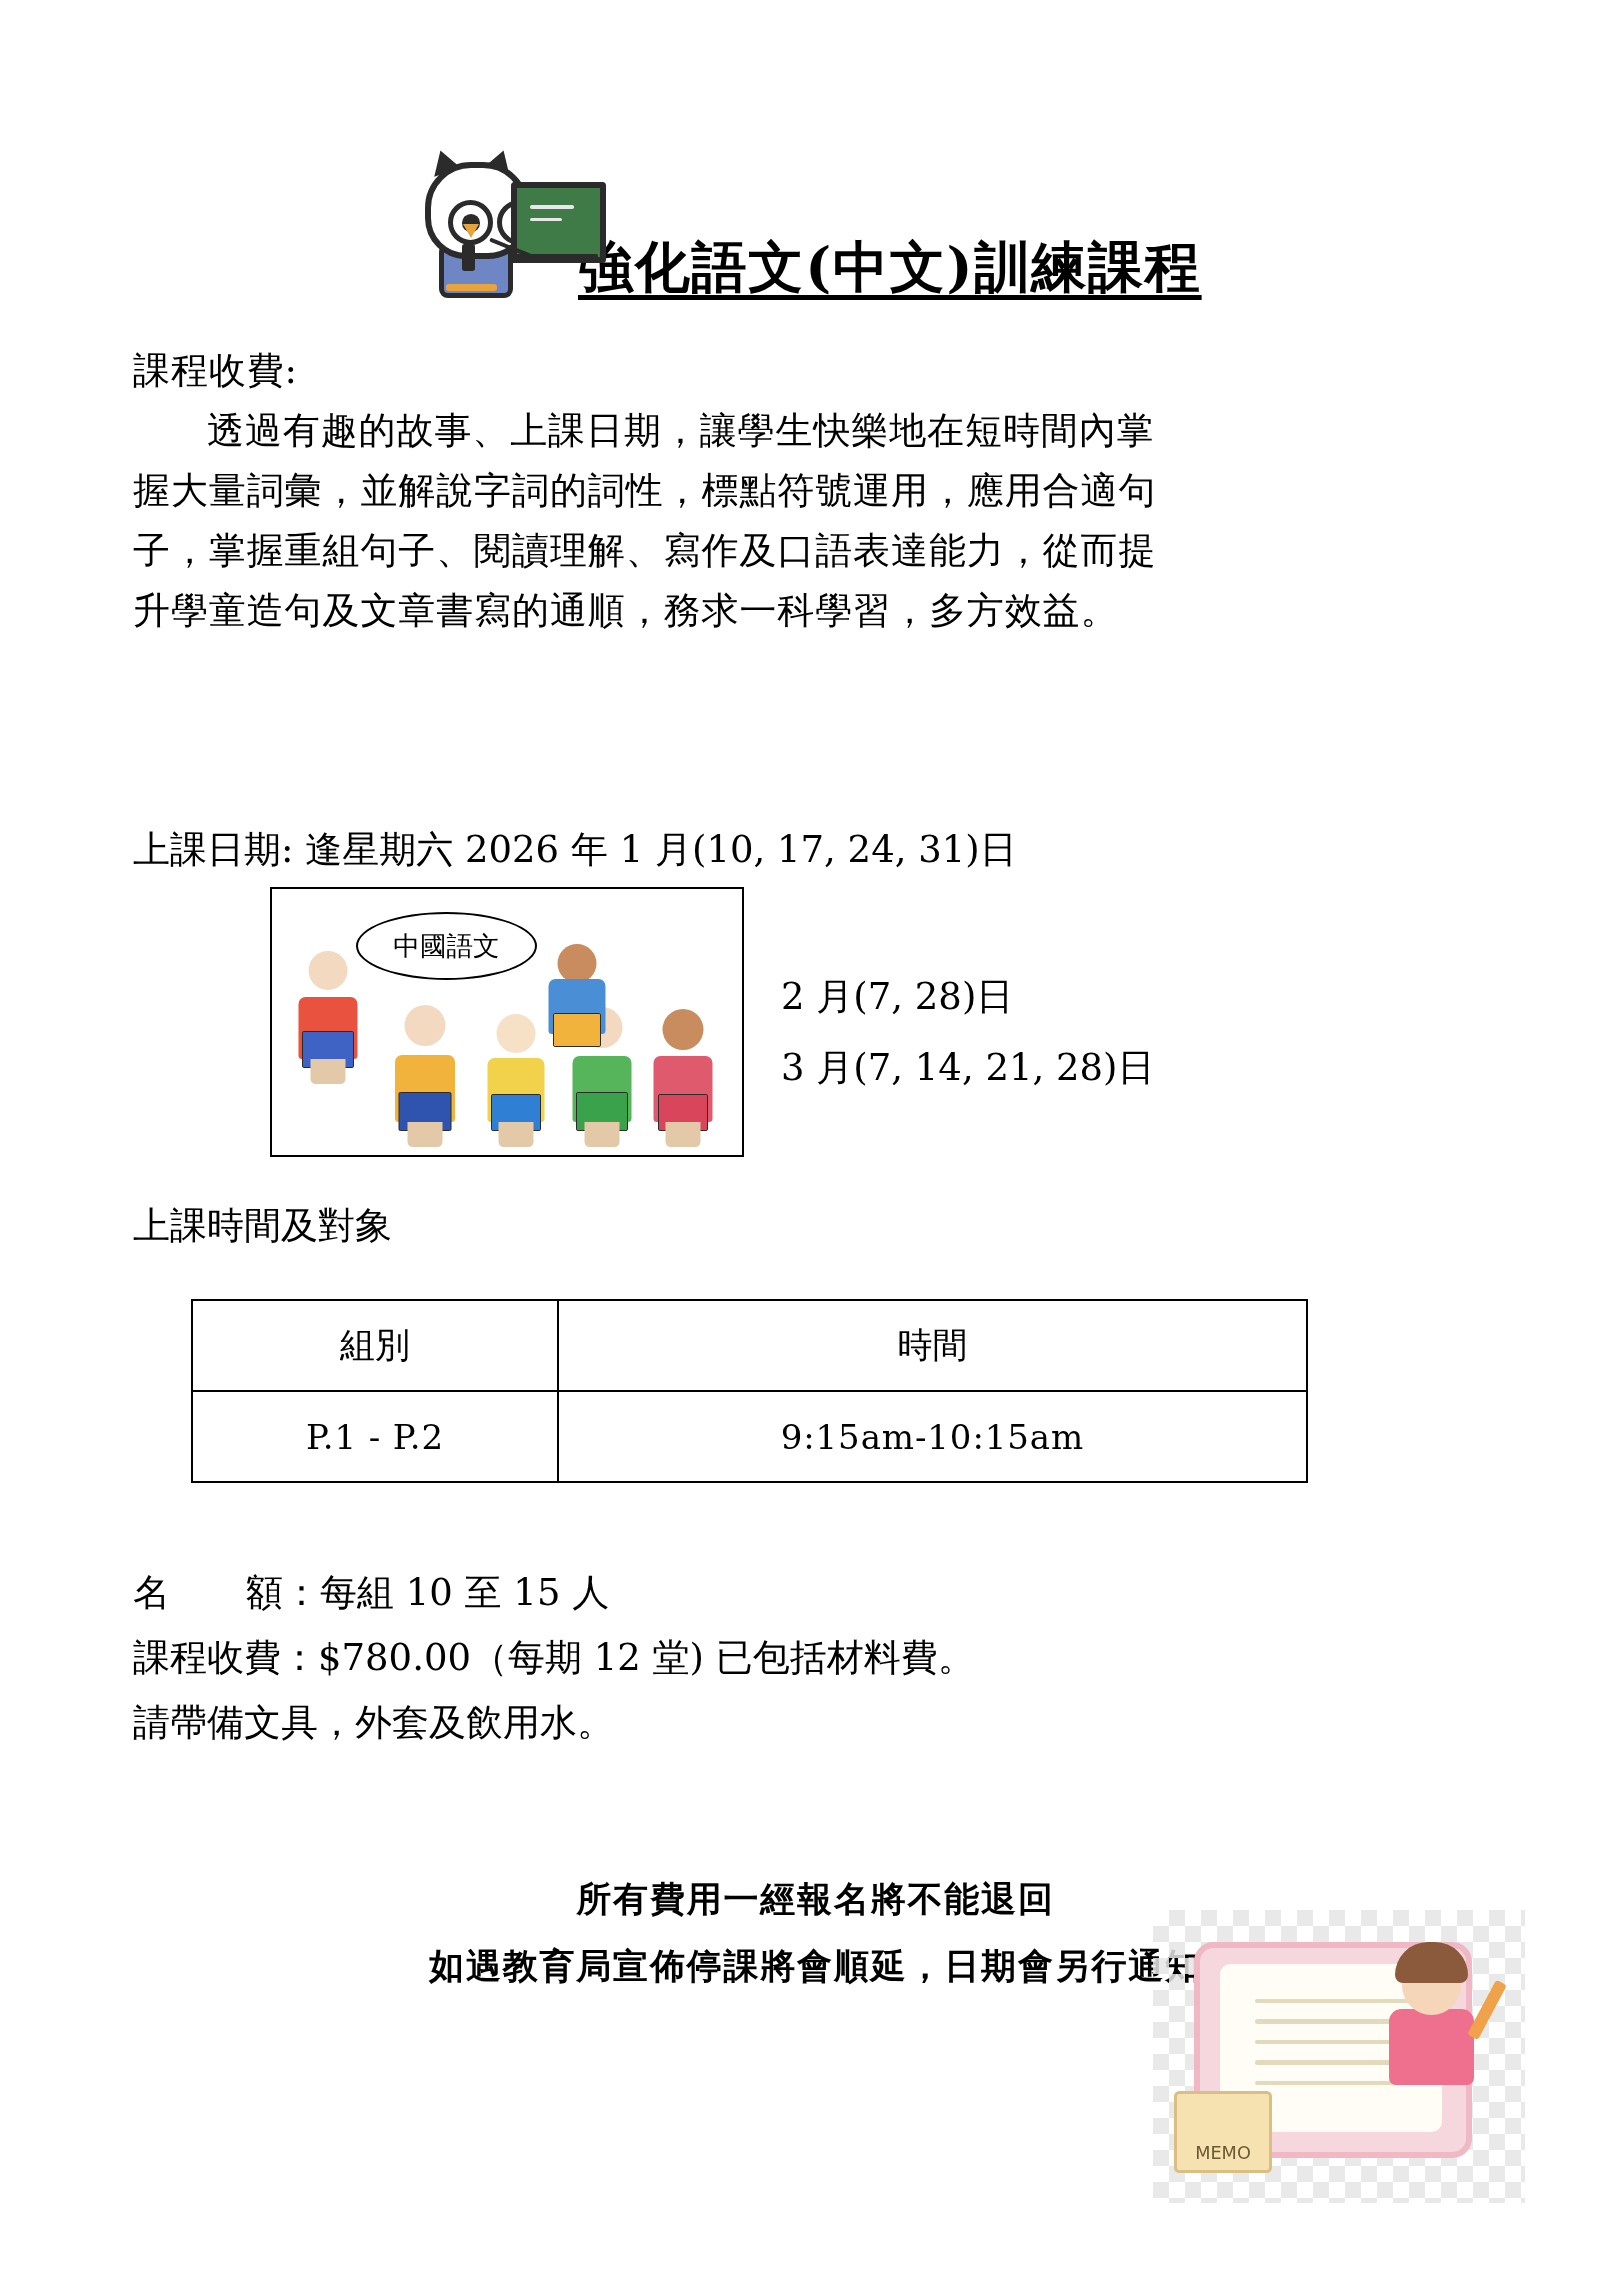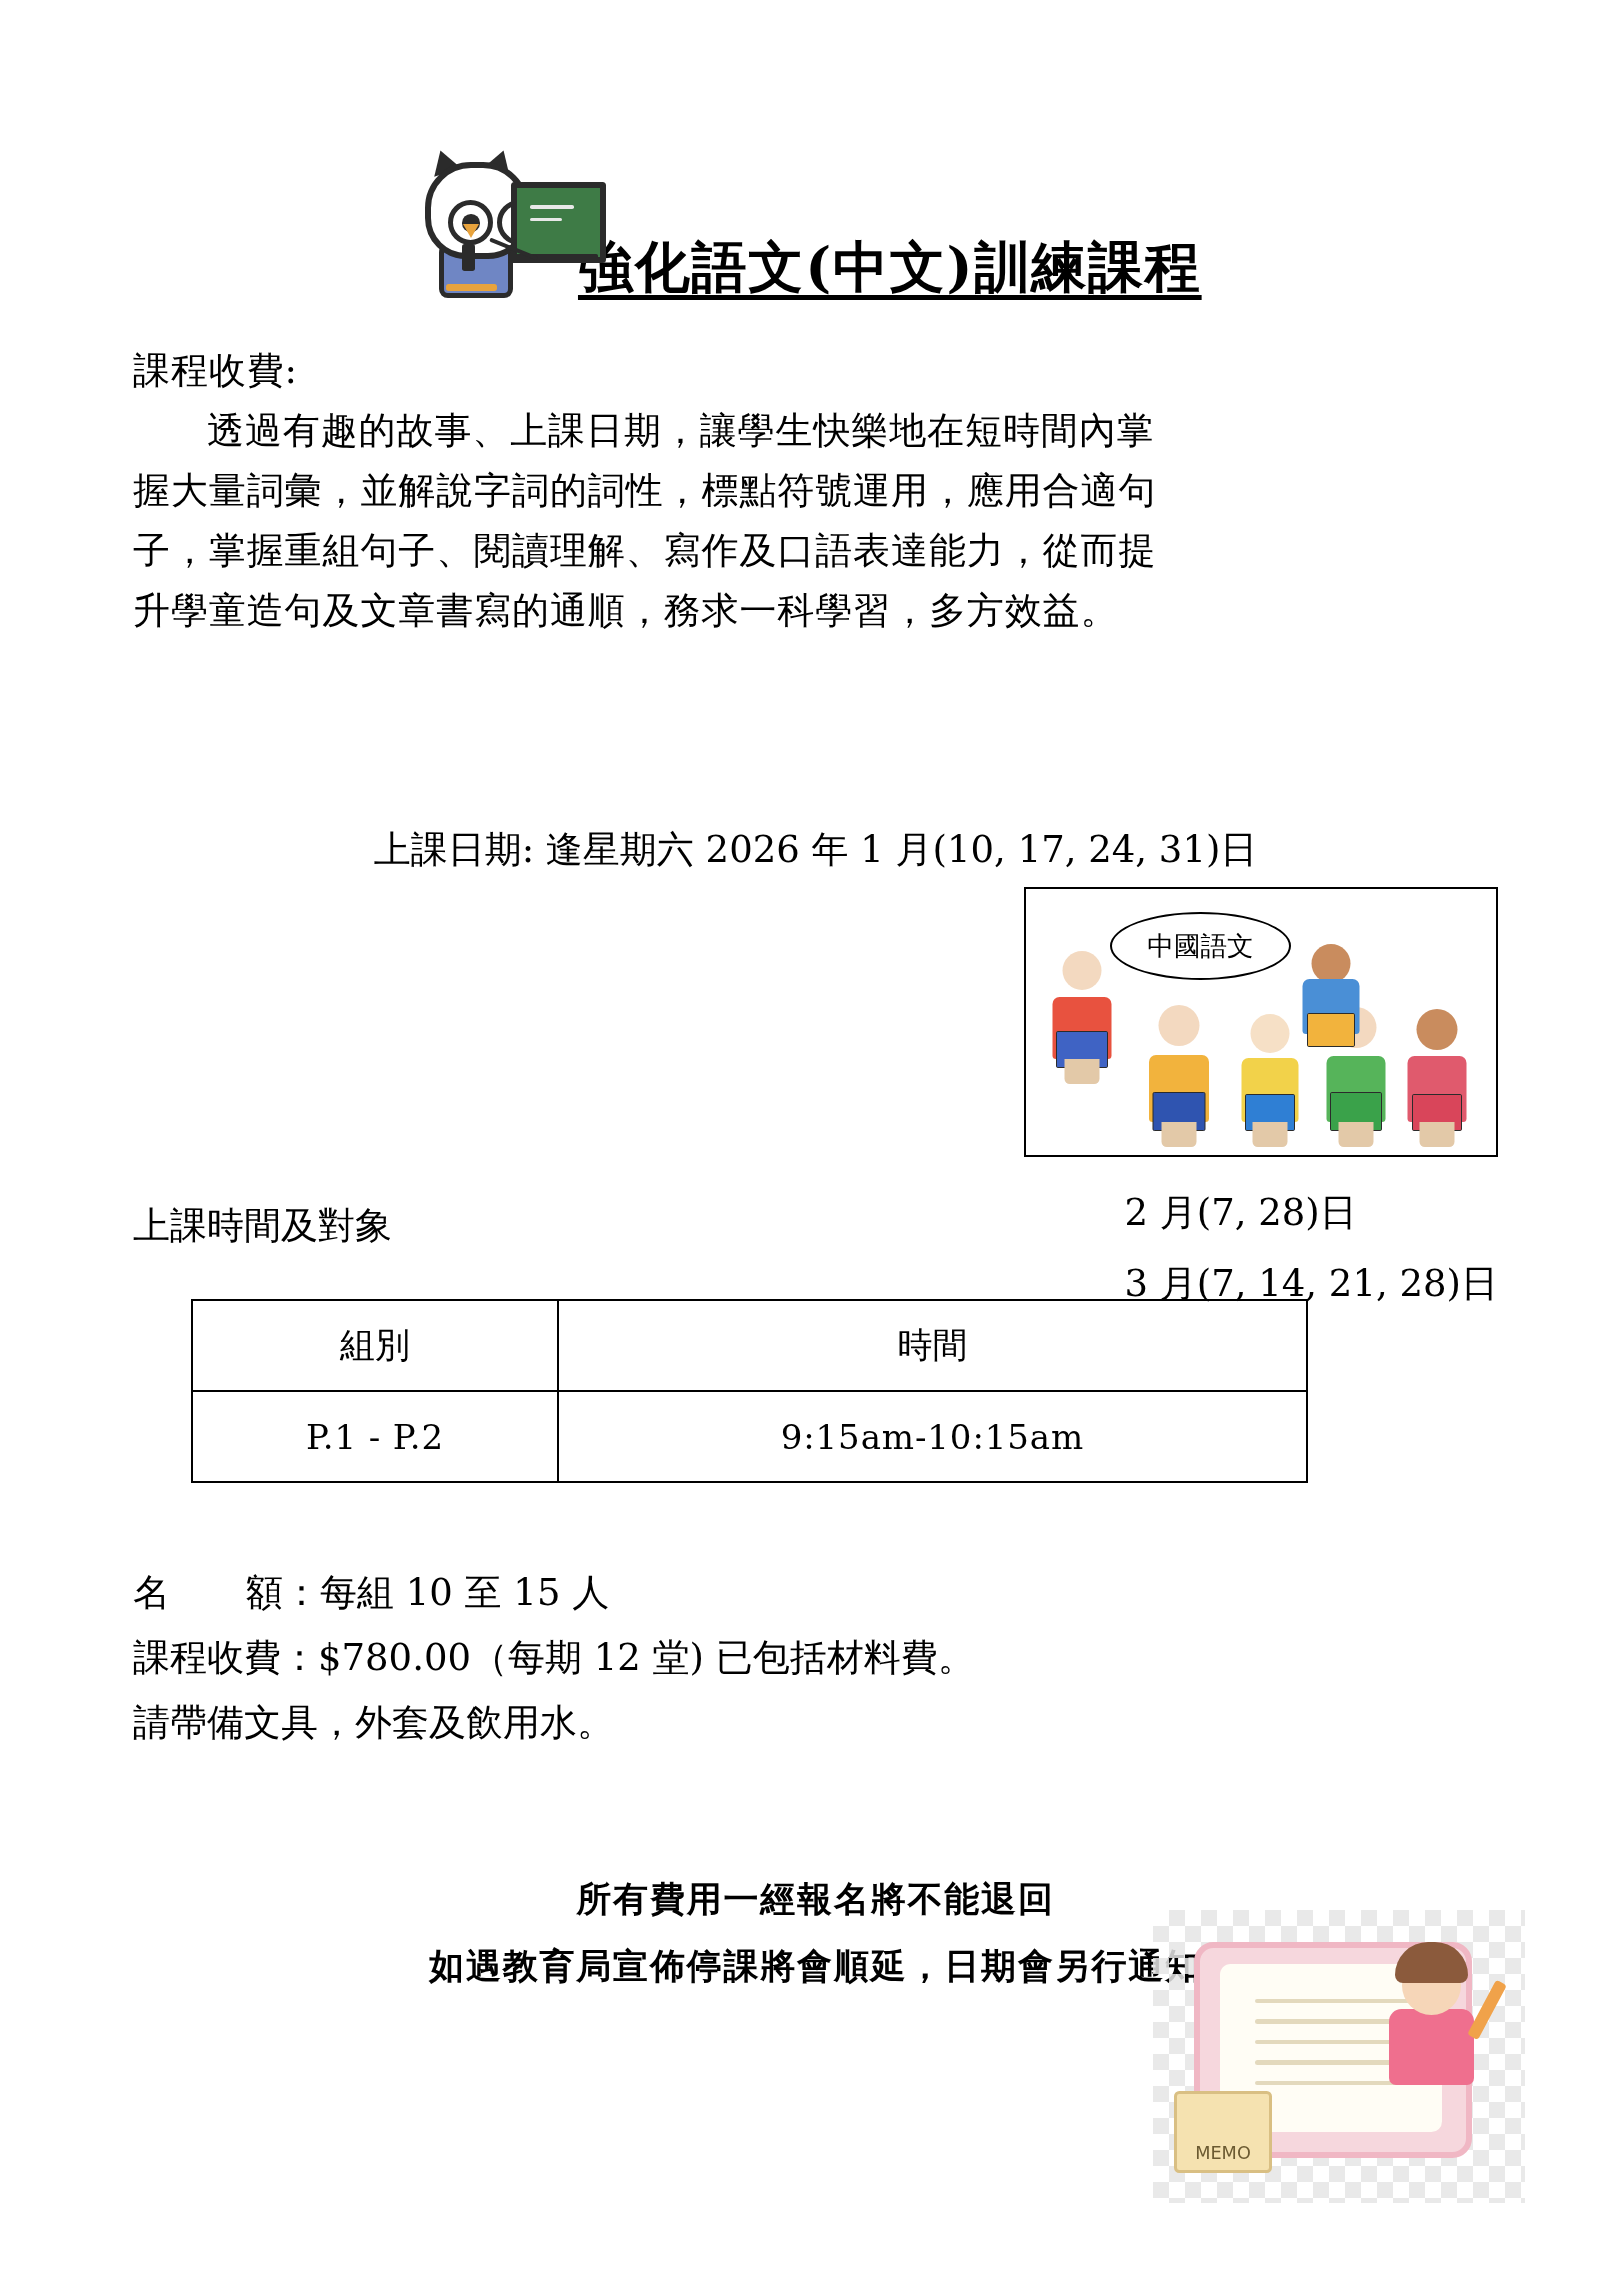--- a/index.html
+++ b/index.html
@@ -167,26 +167,24 @@
   .date-block {
     position: absolute;
     left: 133px;
     top: 825px;
     width: 1365px;
   }
   .date-first-line {
     font-size: 37px;
     white-space: nowrap;
     margin-bottom: 12.4px;
-    text-align: center;
   }
   .date-rows {
     display: flex;
-    align-items: flex-end;
-    flex-direction: column;
+    align-items: center;
   }
   .kids-image {
     position: relative;
     width: 470px;
     height: 266px;
     border: 2.7px solid #000;
     margin-left: 137px;
     background: #ffffff;
     flex: 0 0 auto;
     overflow: hidden;

